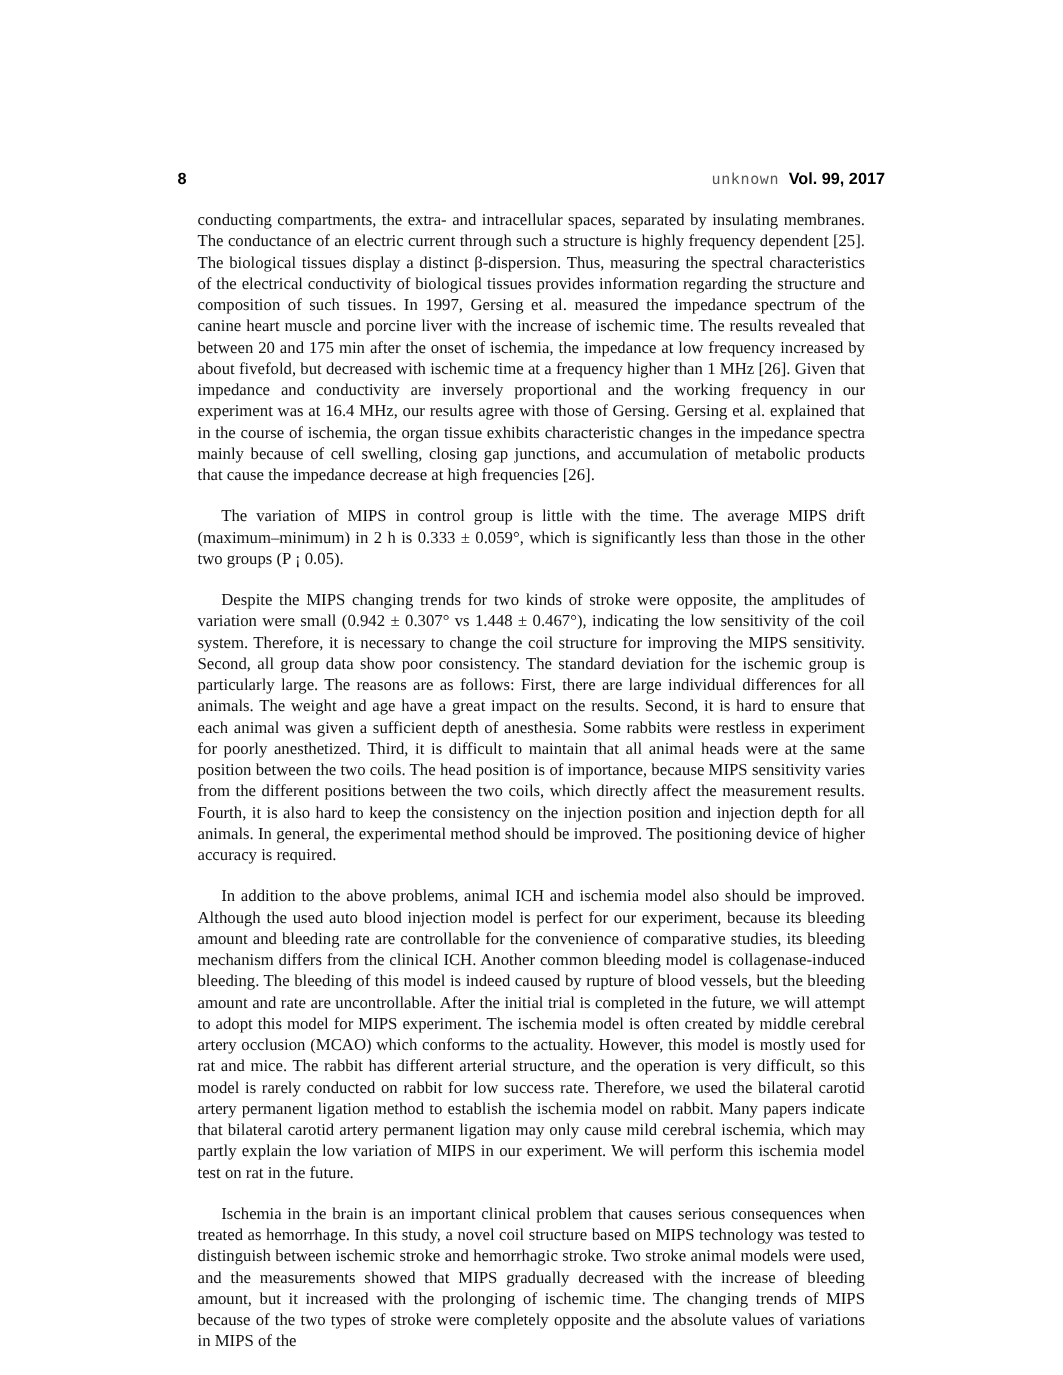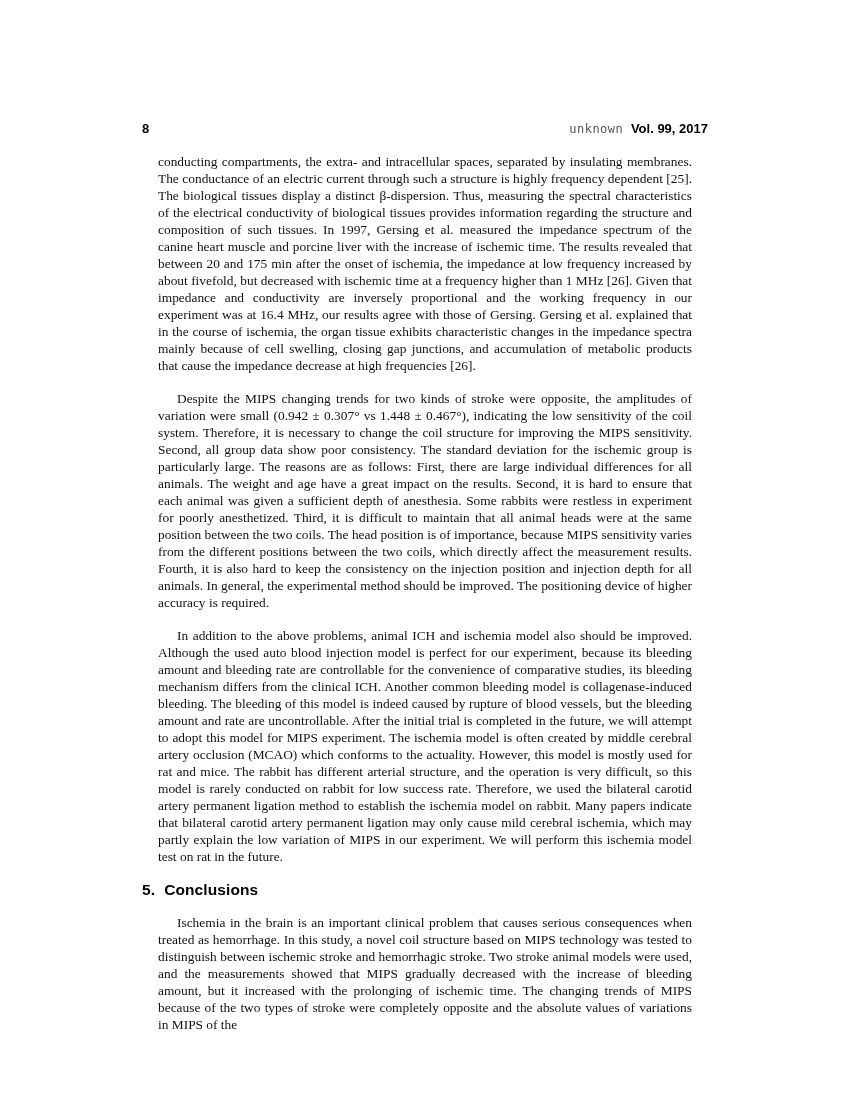--- a/index.html
+++ b/index.html
@@ -27,20 +27,21 @@
     font-family: "Liberation Sans", sans-serif;
     font-size: 13px;
     line-height: 15px;
     color: #000000;
   }
   .page-num {
     font-weight: bold;
   }
   .head-right {
     white-space: nowrap;
+    margin-top: 14px;
   }
   .head-journal {
     font-family: "DejaVu Sans Mono", monospace;
     font-weight: normal;
     font-size: 12px;
     color: #555555;
     letter-spacing: 0.5px;
   }
   .head-vol {
     font-weight: bold;
@@ -89,25 +90,23 @@
     <div class="running-head">
       <span class="page-num">8</span>
       <span class="head-right">
         <span class="head-journal">unknown</span>
         <span class="head-vol">Vol. 99, 2017</span>
       </span>
     </div>
 
     <div class="body-text">
       <p>conducting compartments, the extra- and intracellular spaces, separated by insulating membranes. The conductance of an electric current through such a structure is highly frequency dependent [25]. The biological tissues display a distinct β-dispersion. Thus, measuring the spectral characteristics of the electrical conductivity of biological tissues provides information regarding the structure and composition of such tissues. In 1997, Gersing et al. measured the impedance spectrum of the canine heart muscle and porcine liver with the increase of ischemic time. The results revealed that between 20 and 175 min after the onset of ischemia, the impedance at low frequency increased by about fivefold, but decreased with ischemic time at a frequency higher than 1 MHz [26]. Given that impedance and conductivity are inversely proportional and the working frequency in our experiment was at 16.4 MHz, our results agree with those of Gersing. Gersing et al. explained that in the course of ischemia, the organ tissue exhibits characteristic changes in the impedance spectra mainly because of cell swelling, closing gap junctions, and accumulation of metabolic products that cause the impedance decrease at high frequencies [26].</p>
+      <p class="indent">The variation of MIPS in control group is little with the time. The average MIPS drift (maximum–minimum) in 2 h is 0.333 ± 0.059°, which is significantly less than those in the other two groups (P ¡ 0.05).</p>
       <p class="indent">Despite the MIPS changing trends for two kinds of stroke were opposite, the amplitudes of variation were small (0.942 ± 0.307° vs 1.448 ± 0.467°), indicating the low sensitivity of the coil system. Therefore, it is necessary to change the coil structure for improving the MIPS sensitivity. Second, all group data show poor consistency. The standard deviation for the ischemic group is particularly large. The reasons are as follows: First, there are large individual differences for all animals. The weight and age have a great impact on the results. Second, it is hard to ensure that each animal was given a sufficient depth of anesthesia. Some rabbits were restless in experiment for poorly anesthetized. Third, it is difficult to maintain that all animal heads were at the same position between the two coils. The head position is of importance, because MIPS sensitivity varies from the different positions between the two coils, which directly affect the measurement results. Fourth, it is also hard to keep the consistency on the injection position and injection depth for all animals. In general, the experimental method should be improved. The positioning device of higher accuracy is required.</p>
       <p class="indent">In addition to the above problems, animal ICH and ischemia model also should be improved. Although the used auto blood injection model is perfect for our experiment, because its bleeding amount and bleeding rate are controllable for the convenience of comparative studies, its bleeding mechanism differs from the clinical ICH. Another common bleeding model is collagenase-induced bleeding. The bleeding of this model is indeed caused by rupture of blood vessels, but the bleeding amount and rate are uncontrollable. After the initial trial is completed in the future, we will attempt to adopt this model for MIPS experiment. The ischemia model is often created by middle cerebral artery occlusion (MCAO) which conforms to the actuality. However, this model is mostly used for rat and mice. The rabbit has different arterial structure, and the operation is very difficult, so this model is rarely conducted on rabbit for low success rate. Therefore, we used the bilateral carotid artery permanent ligation method to establish the ischemia model on rabbit. Many papers indicate that bilateral carotid artery permanent ligation may only cause mild cerebral ischemia, which may partly explain the low variation of MIPS in our experiment. We will perform this ischemia model test on rat in the future.</p>
 
-      <div class="section-heading">
-        <span class="sec-num">5.</span><span>Conclusions</span>
-      </div>
 
       <p class="indent">Ischemia in the brain is an important clinical problem that causes serious consequences when treated as hemorrhage. In this study, a novel coil structure based on MIPS technology was tested to distinguish between ischemic stroke and hemorrhagic stroke. Two stroke animal models were used, and the measurements showed that MIPS gradually decreased with the increase of bleeding amount, but it increased with the prolonging of ischemic time. The changing trends of MIPS because of the two types of stroke were completely opposite and the absolute values of variations in MIPS of the</p>
 
     </div>
 
   </div>
 </div>
 
 </body></html>

